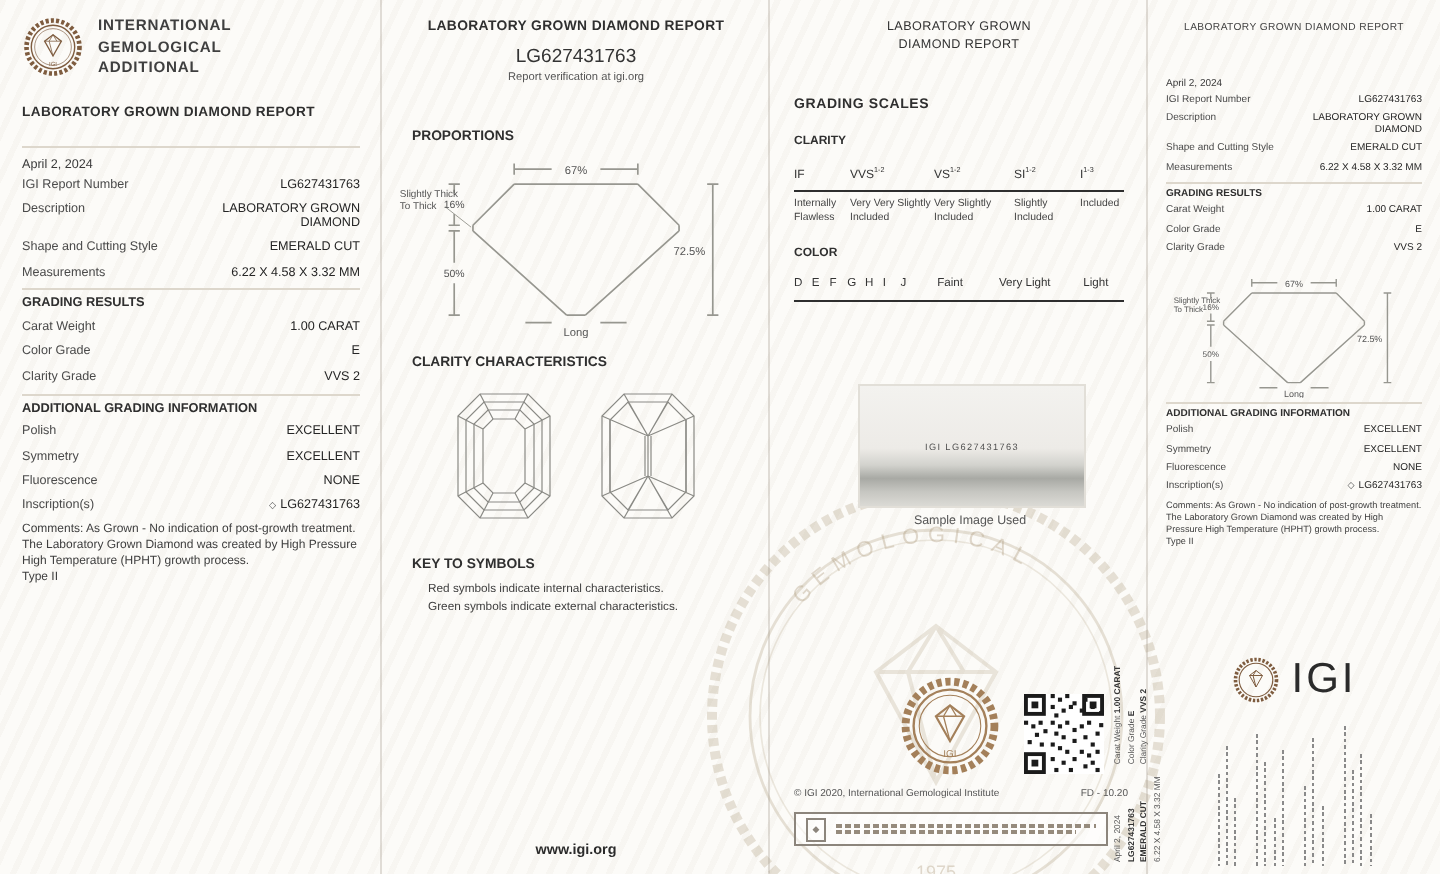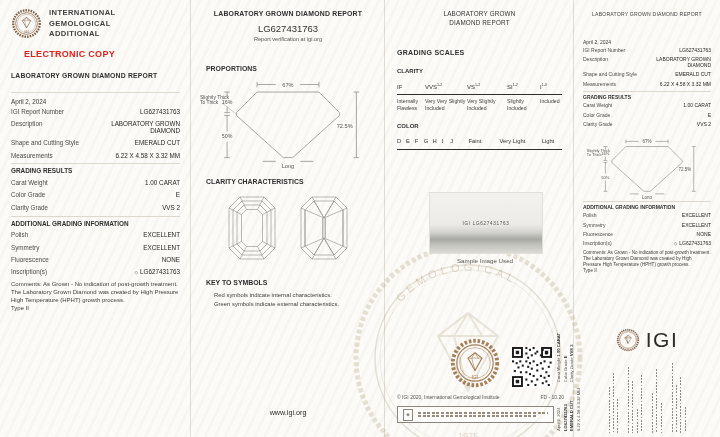--- a/index.html
+++ b/index.html
@@ -31,21 +31,21 @@
   
   .p2-head{text-align:center;margin-top:10px;font-size:6.9px;font-weight:bold;letter-spacing:.2px;color:#2f2f2f;}
   .p2-num{text-align:center;font-size:9.5px;margin-top:6px;color:#333;}
   .p2-verify{text-align:center;font-size:5.6px;margin-top:2px;color:#555;}
   .prop-head{font-weight:bold;font-size:6.9px;margin:23px 0 0 15px;color:#2f2f2f;}
   .prop{display:block;margin:3px auto 0;}
   .cc-head{font-weight:bold;font-size:6.9px;margin:9px 0 0 15px;color:#2f2f2f;}
   .cc-diagrams{display:flex;justify-content:center;gap:24px;margin-top:11px;}
   .key-head{font-weight:bold;font-size:6.9px;margin:19px 0 0 15px;color:#2f2f2f;}
   .key-lines{font-size:5.9px;line-height:1.55;margin:5px 0 0 23px;color:#3e3e3e;}
-  .website{position:absolute;bottom:20px;left:0;right:0;text-align:center;font-weight:normal;font-size:7.2px;color:#2b2b2b;}
+  .website{position:absolute;bottom:8px;left:0;right:0;text-align:center;font-weight:bold;font-size:7.2px;color:#2b2b2b;}
 
   
   .p3-head{text-align:center;margin-top:9px;font-size:6.3px;line-height:1.45;color:#333;letter-spacing:.2px;}
   .gs-head{font-weight:bold;font-size:7px;letter-spacing:.3px;margin:22px 0 0 12px;color:#2f2f2f;}
   .sub-head{font-weight:bold;font-size:6px;margin:12px 0 0 12px;color:#2f2f2f;}
   .scale{margin:9px 12px 0;}
   .scale-codes{display:flex;font-size:6px;color:#333;}
   .scale-codes sup{font-size:3.6px;}
   .sc0{width:28px}.sc1{width:42px}.sc2{width:40px}.sc3{width:33px}.sc4{width:21px}
   .scale-rule{border-top:1.3px solid #2e2e2e;margin-top:4px;}
@@ -122,21 +122,20 @@
         <path d="M24,14.5 L30.5,19.5 L24,31 L17.5,19.5 Z" fill="none" stroke="currentColor" stroke-width="1"></path>
         <path d="M17.5,19.5 H30.5 M24,14.5 L21,19.5 L24,31 M24,14.5 L27,19.5" fill="none" stroke="currentColor" stroke-width="0.6"></path>
         <text x="24" y="38.5" text-anchor="middle" font-size="4.6" fill="currentColor">IGI</text>
       </svg>
       <div class="brand-name">
         <div>INTERNATIONAL</div>
         <div>GEMOLOGICAL</div>
         <div>ADDITIONAL</div>
       </div>
     </div>
-    <div class="electronic">ELECTRONIC COPY</div>
     <div class="rpt-head">LABORATORY GROWN DIAMOND REPORT</div>
 
     <div class="date-line">April 2, 2024</div>
 
     <div class="frow">
       <span class="lbl">IGI Report Number</span>
       <span class="val">LG627431763</span>
     </div>
     <div class="frow">
       <span class="lbl">Description</span>

